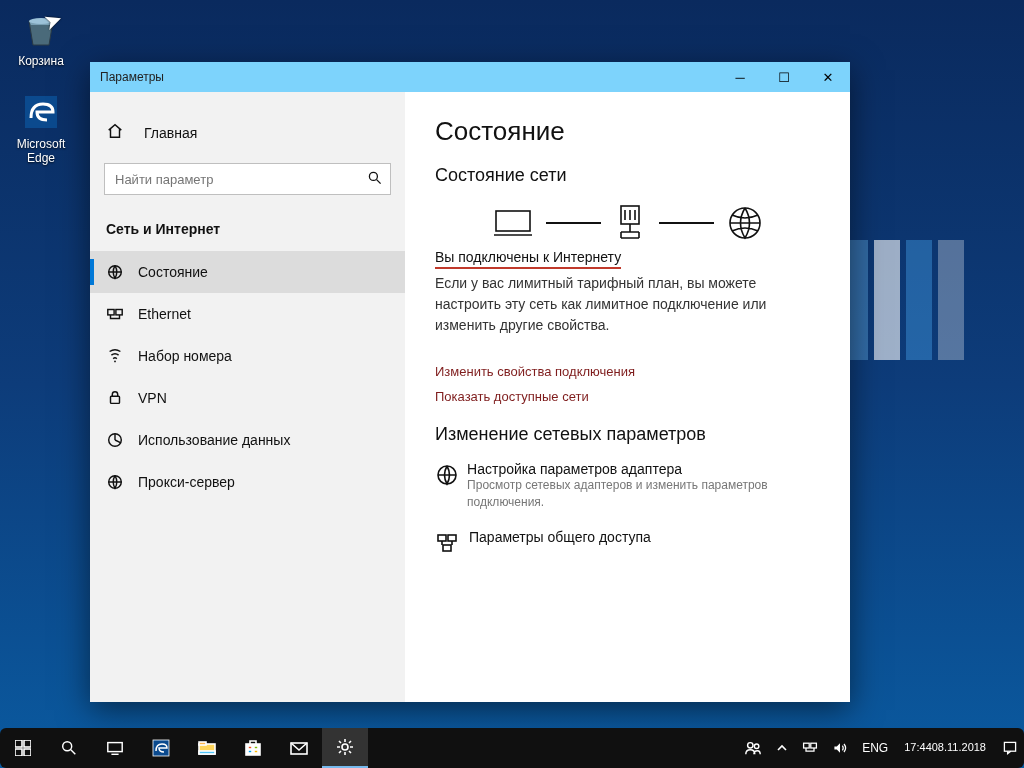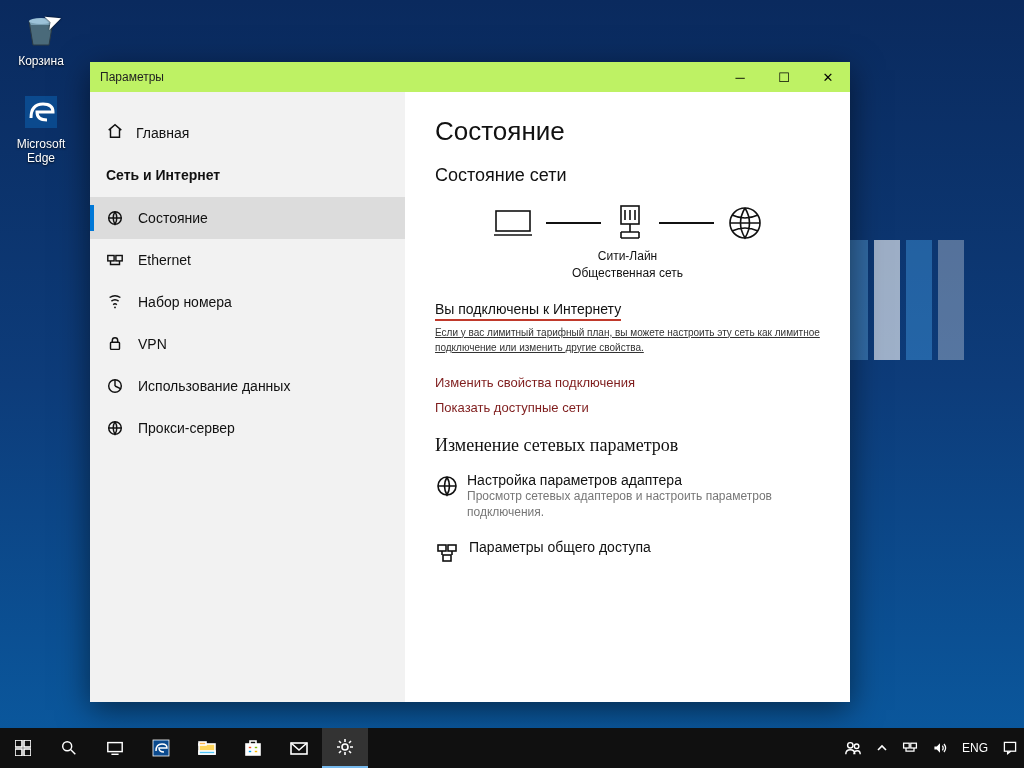--- a/index.html
+++ b/index.html
@@ -22,31 +22,31 @@
   .cursor-arrow { position:absolute; top:0; left:38px; font-size:22px; color:#fff; text-shadow:0 0 2px #000; transform: rotate(-20deg);}
 
   
   .settings-window {
     position: absolute; top: 62px; left: 90px; width: 760px; height: 640px;
     background: #fff; box-shadow: 0 8px 30px rgba(0,0,0,.5);
     display: flex; flex-direction: column;
   }
   .titlebar {
     height: 30px; display:flex; align-items:center; justify-content:space-between;
-    padding: 0 0 0 10px; font-size: 12px; color:#222; background:#bef264;
+    padding: 0 0 0 10px; font-size: 12px; color:#222; background:#7dd3fc;
   }
   .titlebar-title { }
   .win-controls { display:flex; }
   .win-controls button { width: 44px; height:30px; border:none; background:transparent; font-size:13px; cursor:pointer; }
 
   .settings-body { flex:1; display:flex; overflow:hidden; }
 
   
   .sidebar { width: 315px; background:#f2f2f2; padding: 24px 0 0 0; display:flex; flex-direction:column; }
-  .home-row { display:flex; align-items:center; gap:12px; padding: 6px 16px 16px 16px; font-size:14px; color:#111; cursor:pointer;}
+  .home-row { display:flex; align-items:center; gap:20px; padding: 6px 16px 16px 16px; font-size:14px; color:#111; cursor:pointer;}
   .home-row svg { width:18px; height:18px;}
   .search-box { margin: 4px 14px 18px 14px; position:relative; }
   .search-box input {
     width:100%; height:32px; border:1px solid #bfbfbf; padding: 0 30px 0 10px;
     font-size: 13px; color:#666; background:#fff;
   }
   .search-box .search-ico { position:absolute; right:8px; top:7px; color:#666; }
 
   .section-header { padding: 8px 16px 14px 16px; font-size:14px; font-weight:600; color:#111; }
 
@@ -57,32 +57,32 @@
 
   
   .content { flex:1; padding: 24px 30px 0 30px; overflow-y:auto; color:#111; }
   .content h1 { font-size: 26px; font-weight:300; margin-bottom: 18px; }
   .content h2 { font-size: 18px; font-weight:400; margin-bottom: 18px; }
   .net-diagram { display:flex; align-items:center; justify-content:center; gap:12px; margin: 16px 0 6px 0;}
   .net-diagram .line { width:55px; height:2px; background:#111; }
   .net-diagram svg { }
   .diag-labels { text-align:center; font-size:12px; color:#111; margin-bottom: 18px; line-height:1.4;}
   .connected-heading { font-size:14px; margin-bottom:4px; border-bottom:2px solid #c0392b; display:inline-block; padding-bottom:2px;}
-  .body-text { font-size:10px; color:#333; line-height:1.5; margin-bottom:20px;text-decoration:underline; }
+  .body-text { font-size:14px; color:#333; line-height:1.5; margin-bottom:28px; }
   .link { color:#7f1d1d; font-size:13px; margin-bottom:10px; display:block; cursor:pointer;}
-  .subhead { font-size:18px; font-weight:400; margin: 20px 0 16px 0; font-family: Liberation Serif, serif;}
+  .subhead { font-size:18px; font-weight:400; margin: 20px 0 16px 0;}
   .option-row { display:flex; gap:8px; margin-bottom:18px;}
   .option-row .opico { width:26px; padding-top:2px;}
   .option-row .optext .t1 { font-size:14px; color:#111; }
   .option-row .optext .t2 { font-size:12px; color:#777; line-height:1.4;}
 
   
   .taskbar {
     position:absolute; left:0; right:0; bottom:0; height:40px;
-    background:#101010; display:flex; align-items:center; color:#fff;
+    background:#101010; display:flex; align-items:center; color:#fff;border-radius:6px;
   }
   .taskbar .tbtn { width:46px; height:40px; display:flex; align-items:center; justify-content:center; cursor:pointer;}
   .taskbar .active-task { background:rgba(255,255,255,.15); border-bottom:2px solid #76b9ed;}
   .tray { margin-left:auto; display:flex; align-items:center; gap:2px; font-size:11px; }
   .tray .titem { padding: 0 6px; height:40px; display:flex; align-items:center;}
   .tray .clock { text-align:center; line-height:1.2; padding: 0 8px;}
   .tray .lang { font-size:12px; }
 
   svg { stroke:#111; fill:none; stroke-width:1.6;}
   .taskbar svg, .tray svg { stroke:#fff; }
@@ -135,20 +135,29 @@
     <div class="sidebar">
       <div class="home-row">
         <span class="ico">
           <svg viewBox="0 0 20 20" width="18" height="18">
               <path d="M3 9 L10 3 L17 9 M5 8 V17 H15 V8"></path>
             </svg>
         </span>
         <span>Главная</span>
       </div>
 
+      <div class="search-box">
+        <input type="text" placeholder="Найти параметр" style="">
+        <span class="search-ico">
+          <svg width="16" height="16" viewBox="0 0 20 20">
+              <circle cx="8" cy="8" r="5"></circle>
+              <path d="M12 12 L17 17"></path>
+            </svg>
+        </span>
+      </div>
 
       <div class="section-header">Сеть и Интернет</div>
 
       <div class="nav-item active">
         <span class="ico">
             <svg viewBox="0 0 20 20" width="18" height="18">
               <circle cx="10" cy="10" r="7"></circle>
               <path d="M3 10 H17 M10 3 Q14 10 10 17 Q6 10 10 3"></path>
             </svg>
           </span>
@@ -216,43 +225,39 @@
             <rect x="8" y="2" width="18" height="18"></rect>
             <path d="M12 6 V16 M17 6 V16 M22 6 V16"></path>
             <path d="M17 20 V28 M8 34 H26 M8 28 V34 M26 28 V34 M17 28 H8 M17 28 H26"></path>
           </svg>
         <div class="line"></div>
         <svg width="38" height="38" viewBox="0 0 38 38">
             <circle cx="19" cy="19" r="15"></circle>
             <path d="M4 19 H34 M19 4 Q28 19 19 34 Q10 19 19 4 M6 11 Q19 17 32 11 M6 27 Q19 21 32 27"></path>
           </svg>
       </div>
-      <div class="diag-labels">
-        <div>Сити-Лайн</div>
-        <div>Общественная сеть</div>
-      </div>
 
       <div class="connected-heading">Вы подключены к Интернету</div>
       <p class="body-text">Если у вас лимитный тарифный план, вы можете настроить эту сеть как лимитное подключение или изменить другие свойства.</p>
 
       <a class="link">Изменить свойства подключения</a>
       <a class="link">Показать доступные сети</a>
 
       <div class="subhead">Изменение сетевых параметров</div>
 
       <div class="option-row">
         <div class="opico">
           <svg width="24" height="24" viewBox="0 0 24 24">
               <circle cx="12" cy="12" r="9"></circle>
               <path d="M3 12 H21 M12 3 Q17 12 12 21 Q7 12 12 3"></path>
             </svg>
         </div>
         <div class="optext">
           <div class="t1">Настройка параметров адаптера</div>
-          <div class="t2">Просмотр сетевых адаптеров и настроить параметров подключения.</div>
+          <div class="t2">Просмотр сетевых адаптеров и изменить параметров подключения.</div>
         </div>
       </div>
 
       <div class="option-row">
         <div class="opico">
           <svg width="24" height="24" viewBox="0 0 24 24">
               <rect x="3" y="4" width="8" height="6"></rect>
               <rect x="13" y="4" width="8" height="6"></rect>
               <rect x="8" y="14" width="8" height="6"></rect>
               <path d="M7 10 V14 M17 10 V14"></path>
@@ -343,20 +348,24 @@
           <path d="M5 10 V14 H15 V10"></path>
         </svg>
     </div>
     <div class="titem">
       <svg width="16" height="16" viewBox="0 0 20 20">
           <path d="M3 8 H6 L10 4 V16 L6 12 H3 Z" fill="#fff" stroke="none"></path>
           <path d="M13 7 Q15 10 13 13 M15 5 Q19 10 15 15"></path>
         </svg>
     </div>
     <div class="titem lang">ENG</div>
+    <div class="titem clock">
+      <div>17:44</div>
+      <div>08.11.2018</div>
+    </div>
     <div class="titem">
       <svg width="16" height="16" viewBox="0 0 20 20">
           <rect x="3" y="3" width="14" height="11"></rect>
           <path d="M7 14 L7 17 L11 14"></path>
         </svg>
     </div>
   </div>
 </div>
 
 </body></html>

